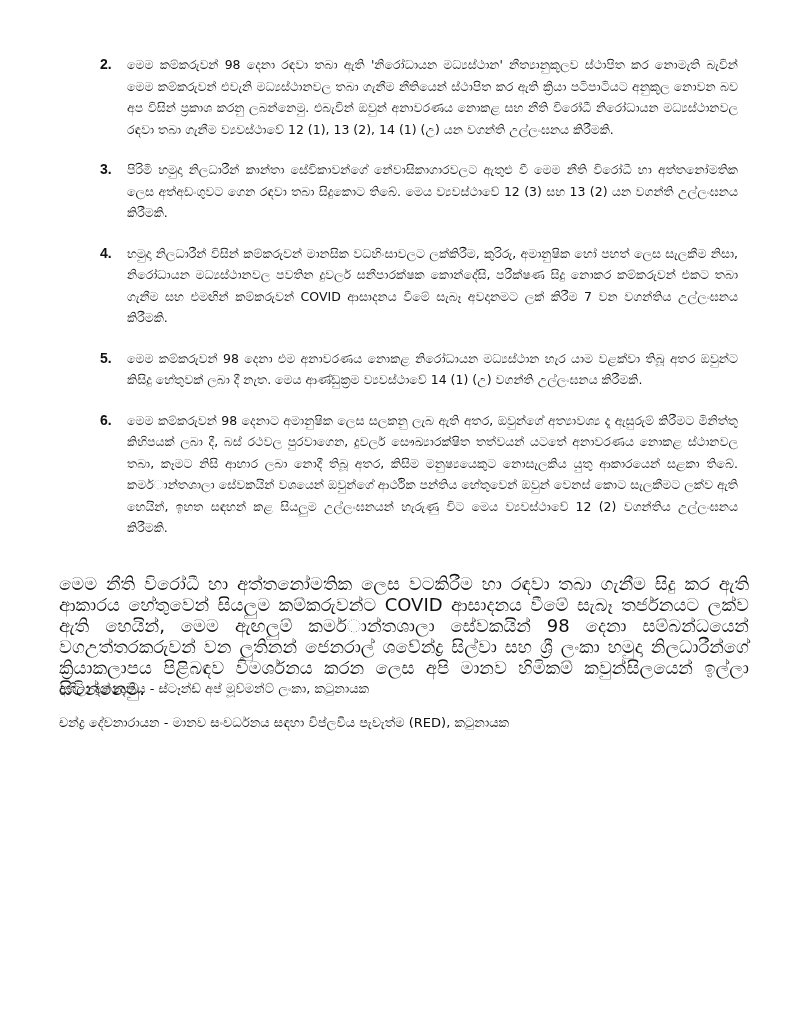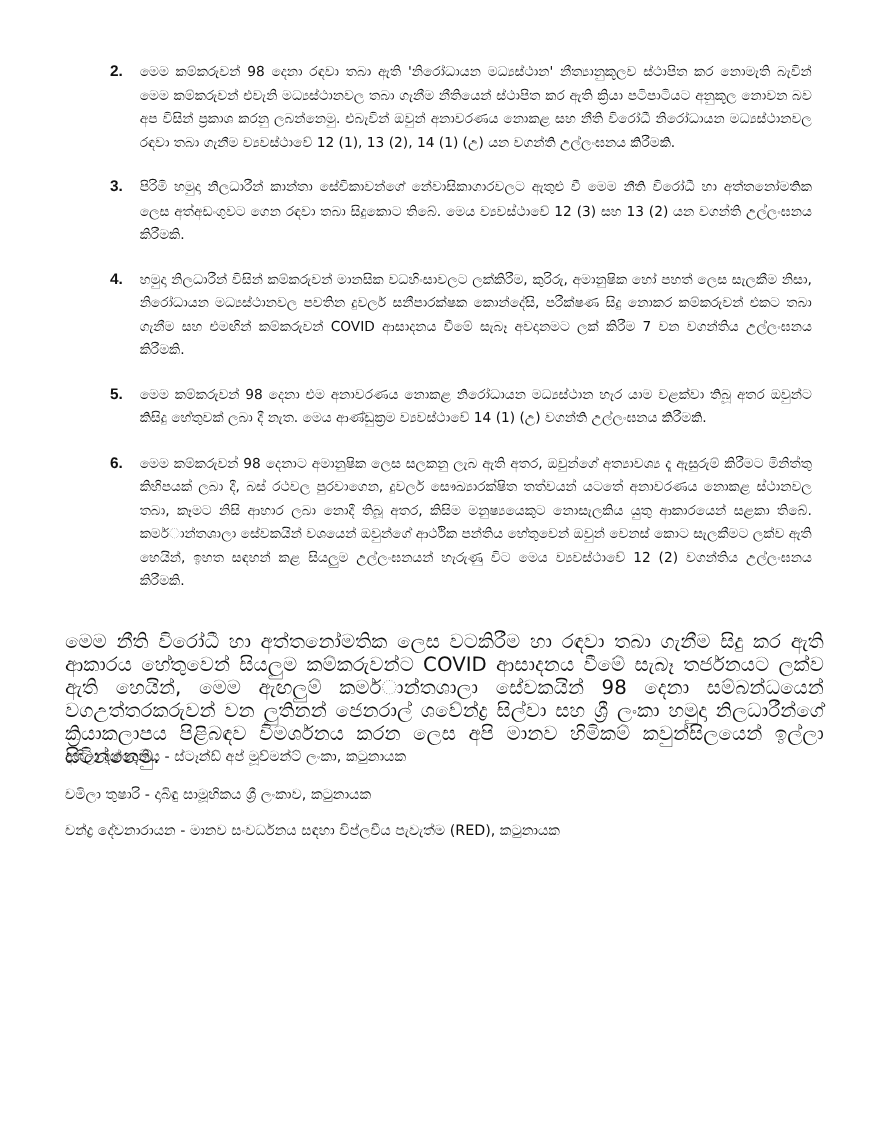--- a/index.html
+++ b/index.html
@@ -108,20 +108,17 @@
     </li>
   </ol>
 
   <p class="closing">මෙම නීති විරෝධී හා අත්තනෝමතික ලෙස වටකිරීම හා රඳවා තබා ගැනීම සිදු කර ඇති ආකාරය හේතුවෙන් සියලුම කම්කරුවන්ට COVID ආසාදනය වීමේ සැබෑ තර්ජනයට ලක්ව ඇති හෙයින්, මෙම ඇඟලුම් කමර්ාන්තශාලා සේවකයින් 98 දෙනා සම්බන්ධයෙන් වගඋත්තරකරුවන් වන ලුතිනන් ජෙනරාල් ශවේන්ද්‍ර සිල්වා සහ ශ්‍රී ලංකා හමුදා නිලධාරීන්ගේ ක්‍රියාකලාපය පිළිබඳව විමර්ශනය කරන ලෙස අපි මානව හිමිකම් කවුන්සිලයෙන් ඉල්ලා සිටින්නෙමු.</p>
 
   <ul class="signatories">
     <li class="signatory">
       <span>අශිලා දන්දෙනිය</span><span> - </span><span>ස්ටෑන්ඩ් අප් මූව්මන්ට් ලංකා, කටුනායක</span>
     </li>
     <li class="signatory">
-      <span>චමිලා තුෂාරි</span><span> - </span><span>දාබිඳු සාමූහිකය ශ්‍රී ලංකාව, කටුනායක</span>
-    </li>
-    <li class="signatory">
       <span>චන්ද්‍ර දේවනාරායන</span><span> - </span><span>මානව සංවර්ධනය සඳහා විප්ලවීය පැවැත්ම </span><span class="bold">(RED)</span><span>, කටුනායක</span>
     </li>
   </ul>
 
 </div>
 
 </body></html>

